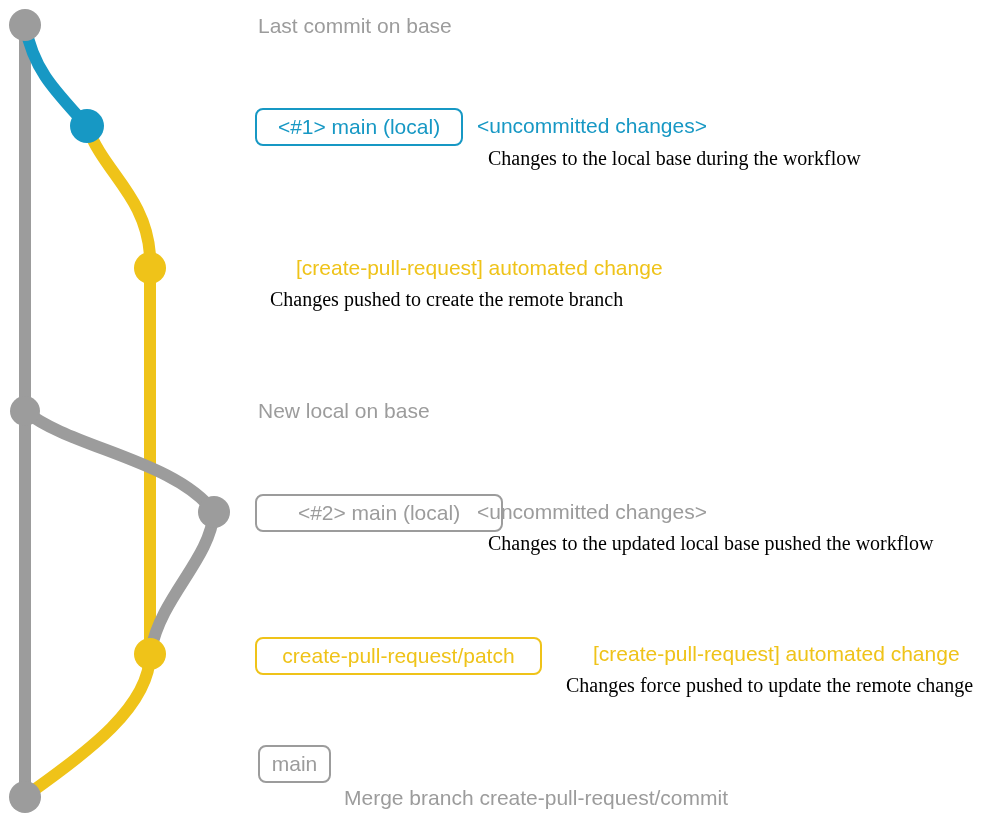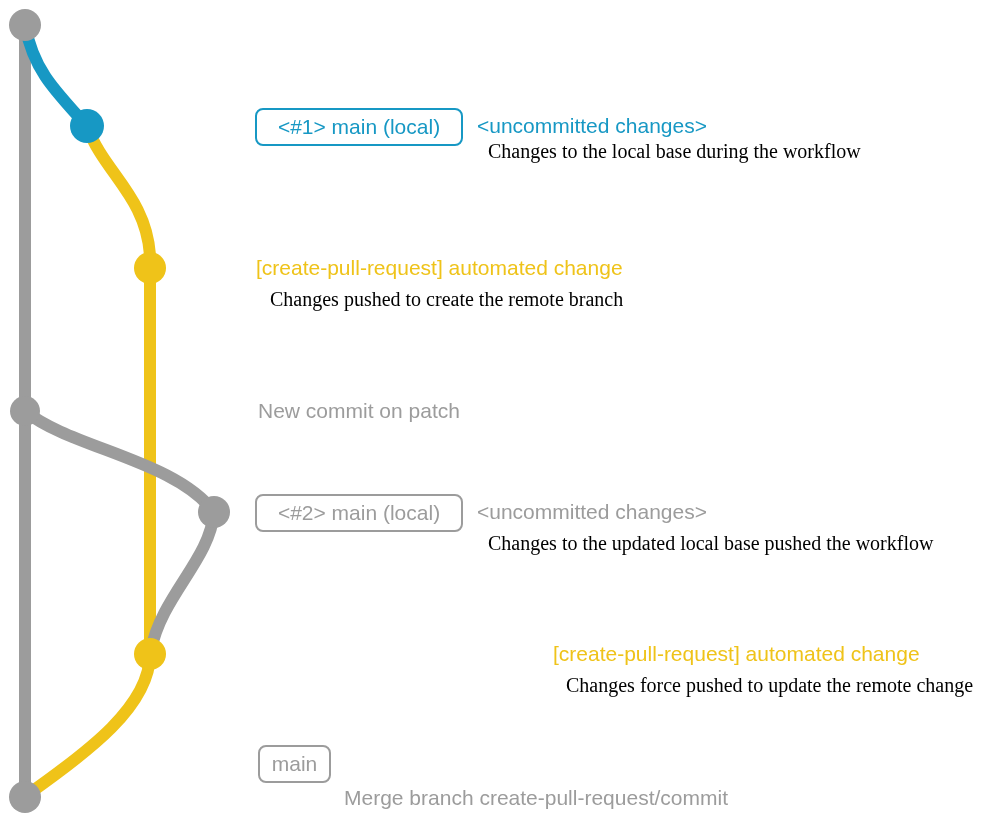--- a/index.html
+++ b/index.html
@@ -20,21 +20,21 @@
   .f-yellow{fill:var(--c-yellow,#efc319);}
   .rc{stroke-linecap:round;}
 
   .note{
     position:absolute;
     font-size:21px;line-height:26px;
     white-space:nowrap;
   }
   .note.gray{color:var(--c-gray,#9c9c9c);}
   .note.blue{color:var(--c-blue,#1798c4);}
-  .note.yellow{color:var(--c-yellow,#efc319);}
+  .note.yellow{color:var(--c-yellow,#efc319);margin-left:40px;}
 
   .badge{
     position:absolute;
     display:flex;align-items:center;justify-content:center;
     height:38px;box-sizing:border-box;
     border:2px solid;border-radius:8px;
     font-size:21px;white-space:nowrap;
     background:#ffffff;
   }
   .badge.gray{border-color:var(--c-gray,#9c9c9c);color:var(--c-gray,#9c9c9c);}
@@ -45,25 +45,25 @@
     position:absolute;
     font-family:"Liberation Serif", serif;
     font-size:20px;line-height:22px;
     color:var(--c-text,#000000);
     white-space:nowrap;
   }
 
   #lbl-last-commit{left:258px;top:13px;}
   #badge-s1{left:255px;top:108px;width:208px;}
   #lbl-s1-heading{left:477px;top:113px;}
-  #lbl-s1-desc{left:488px;top:140px;text-align:right;}
+  #lbl-s1-desc{left:488px;top:147px;text-align:right;}
   #lbl-s2-heading{left:256px;top:255px;}
   #lbl-s2-desc{left:270px;top:288px;text-align:right;}
   #lbl-new-commit{left:258px;top:398px;}
-  #badge-s3{left:255px;top:494px;width:208px;}
+  #badge-s3{left:255px;top:494px;width:248px;}
   #lbl-s3-heading{left:477px;top:499px;}
   #lbl-s3-desc{left:488px;top:532px;}
   #badge-s4{left:255px;top:637px;width:287px;}
   #lbl-s4-heading{left:553px;top:641px;}
   #lbl-s4-desc{left:566px;top:674px;}
   #badge-merge{left:258px;top:745px;width:73px;}
   #lbl-merge{left:344px;top:785px;}
 </style>
 </head>
 <body>
@@ -79,33 +79,35 @@
 
     <circle class="f-gray" cx="25" cy="25" r="16"></circle>
     <circle class="f-blue" cx="87" cy="126" r="17"></circle>
     <circle class="f-yellow" cx="150" cy="268" r="16"></circle>
     <circle class="f-gray" cx="25" cy="411" r="15"></circle>
     <circle class="f-gray" cx="214" cy="512" r="16"></circle>
     <circle class="f-yellow" cx="150" cy="654" r="16"></circle>
     <circle class="f-gray" cx="25" cy="797" r="16"></circle>
   </svg>
 
+  <div class="note gray" id="lbl-last-commit">Last commit on base</div>
 
   <div class="badge blue" id="badge-s1">&lt;#1&gt; main (local)</div>
   <div class="note blue" id="lbl-s1-heading">&lt;uncommitted changes&gt;</div>
   <div class="desc" id="lbl-s1-desc">Changes to the local base during the workflow</div>
 
   <div class="note yellow" id="lbl-s2-heading">[create-pull-request] automated change</div>
   <div class="desc" id="lbl-s2-desc">Changes pushed to create the remote branch</div>
 
-  <div class="note gray" id="lbl-new-commit">New commit on patch</div>
+  <div class="note gray" id="lbl-new-commit">New local on base</div>
 
   <div class="badge gray" id="badge-s3">&lt;#2&gt; main (local)</div>
   <div class="note gray" id="lbl-s3-heading">&lt;uncommitted changes&gt;</div>
   <div class="desc" id="lbl-s3-desc">Changes to the updated local base pushed the workflow</div>
 
+  <div class="badge yellow" id="badge-s4">create-pull-request/patch</div>
   <div class="note yellow" id="lbl-s4-heading">[create-pull-request] automated change</div>
   <div class="desc" id="lbl-s4-desc">Changes force pushed to update the remote change</div>
 
   <div class="badge gray" id="badge-merge">main</div>
   <div class="note gray" id="lbl-merge">Merge branch create-pull-request/commit</div>
 
 </div>
 
 </body></html>

